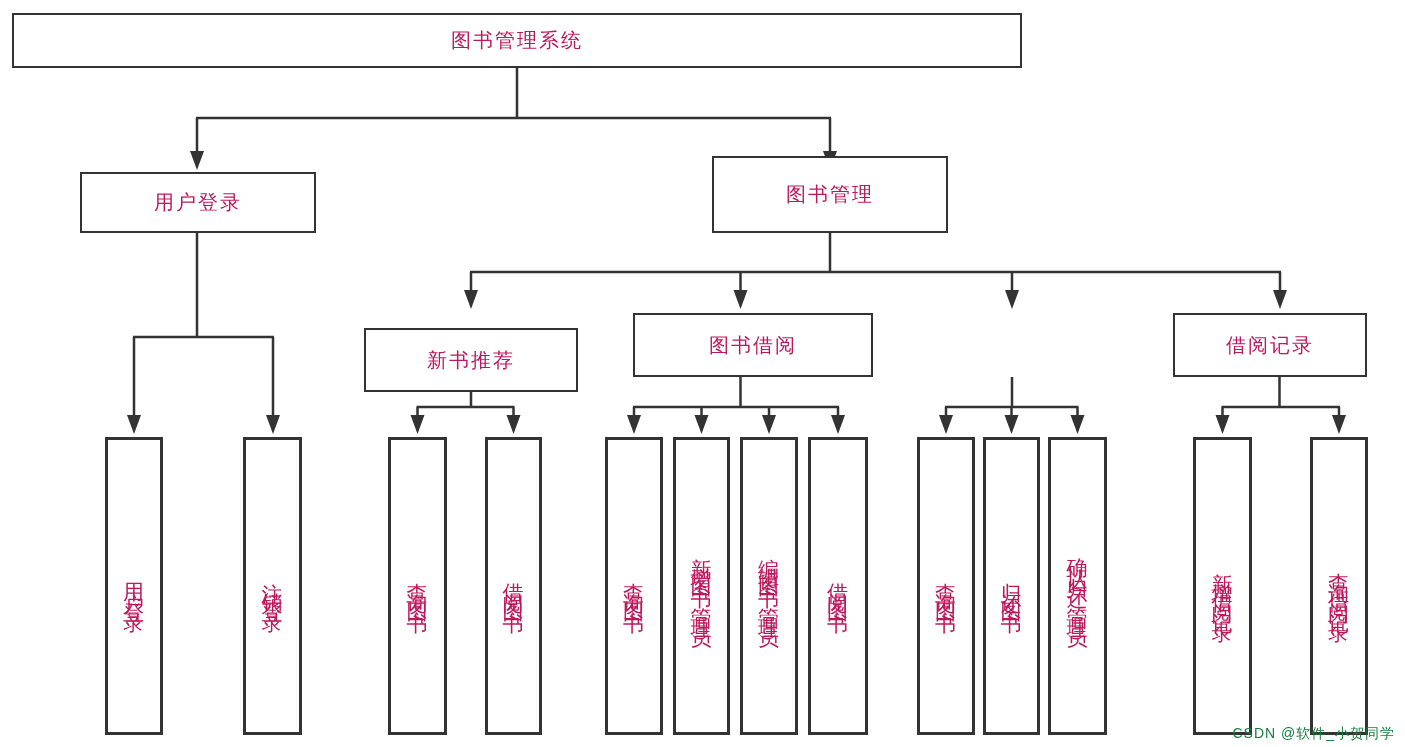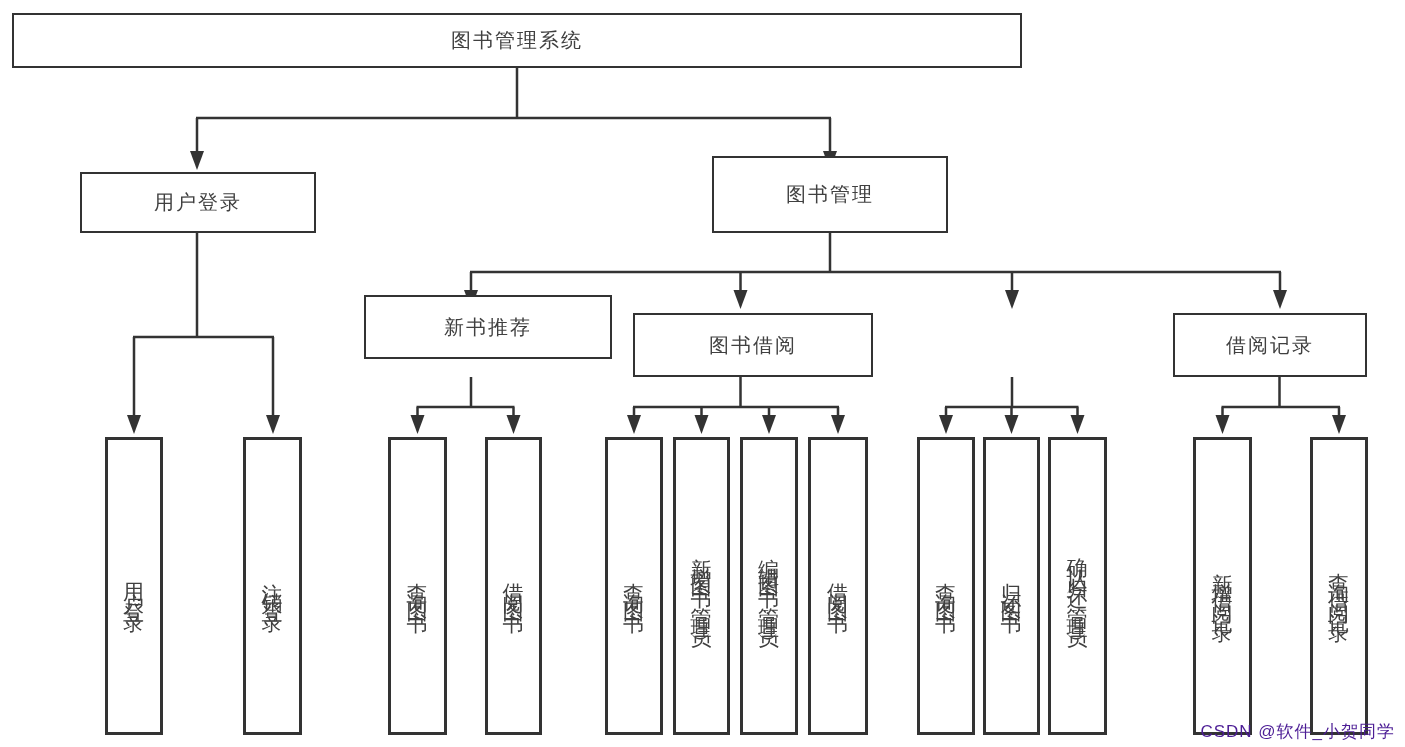--- a/index.html
+++ b/index.html
@@ -13,40 +13,40 @@
   .connectors{
     position:absolute;left:0;top:0;width:1405px;height:747px;
     pointer-events:none;
   }
   .node{
     position:absolute;
     box-sizing:border-box;
     background:#ffffff;
     border:2px solid #333333;
     display:flex;align-items:center;justify-content:center;
-    color:#404040;
+    color:#be185d;
   }
   .node.h .lbl{
     font-size:20px;
     letter-spacing:2px;
     white-space:nowrap;
   }
   .node.v{border-width:3px;}
   .node.v .lbl{
     writing-mode:vertical-rl;
     text-orientation:mixed;
     font-size:21px;
     line-height:1;
     letter-spacing:10px;
   }
   .watermark{
     position:absolute;
     right:10px;bottom:4px;
-    font-size:17px;
-    color:#4c1d95;
+    font-size:14px;
+    color:#15803d;
     letter-spacing:1px;
     white-space:nowrap;
     z-index:5;
   }
 </style>
 </head>
 <body>
 
 <div class="canvas">
 
@@ -117,21 +117,21 @@
     <span class="lbl">图书管理系统</span>
   </div>
 
   <div class="node h" style="left:80px;top:172px;width:236px;height:61px">
     <span class="lbl">用户登录</span>
   </div>
   <div class="node h" style="left:712px;top:156px;width:236px;height:77px">
     <span class="lbl">图书管理</span>
   </div>
 
-  <div class="node h" style="left:364px;top:295px;width:248px;height:64px">
+  <div class="node h" style="left:364px;top:328px;width:214px;height:64px">
     <span class="lbl">新书推荐</span>
   </div>
   <div class="node h" style="left:633px;top:313px;width:240px;height:64px">
     <span class="lbl">图书借阅</span>
   </div>
   <div class="node h" style="left:1173px;top:313px;width:194px;height:64px">
     <span class="lbl">借阅记录</span>
   </div>
 
   <div class="node v" style="left:105px;top:437px;width:58px;height:298px">

